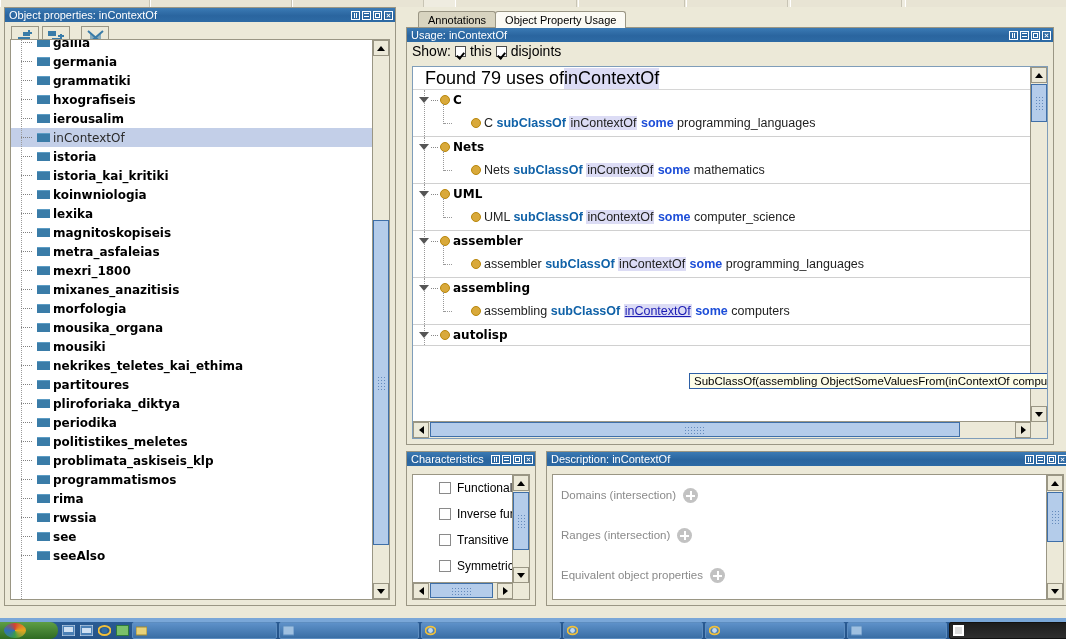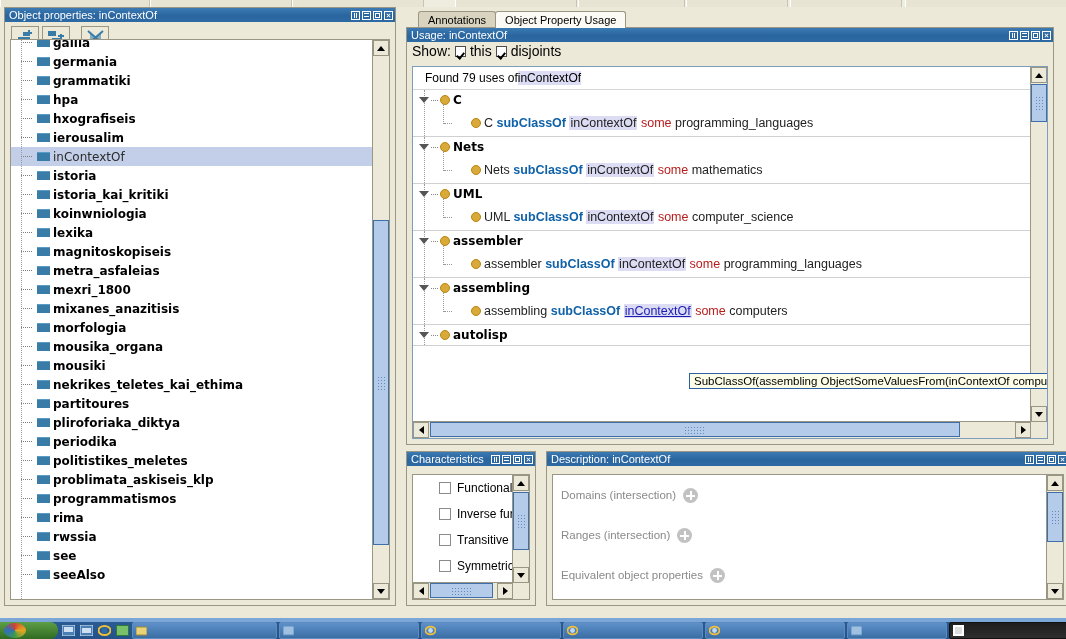--- a/index.html
+++ b/index.html
@@ -69,37 +69,37 @@
        border-radius:3px 3px 0 0;box-sizing:border-box;white-space:nowrap;}
   .tab.inactive{background:#d8d4c0;color:#000;margin-right:-1px;margin-left:12px;}
   .tab.active{background:#fbfaf4;color:#000;position:relative;z-index:2;}
 
   #usagewin{position:absolute;left:4px;top:20px;width:648px;height:418px;}
   #show-row{height:18px;display:flex;align-items:center;gap:4px;padding-left:5px;font-size:14px;box-sizing:border-box;}
   .cbx{width:11px;height:11px;background:#fff;border:1px solid #4c4c4c;box-sizing:border-box;position:relative;display:inline-block;}
   .cbx.on::after{content:"";position:absolute;left:2px;top:4px;width:3px;height:6px;border:solid #000;border-width:0 2px 2px 0;transform:rotate(40deg);}
   #usagebody{position:absolute;left:5px;top:38px;right:5px;bottom:5px;background:#fff;border:1px solid #7f9db9;overflow:hidden;}
   #usage-scrollarea{position:absolute;left:0;top:0;right:16px;bottom:16px;overflow:hidden;}
-  .found-row{height:22px;display:flex;align-items:center;padding-left:12px;font-size:12px;border-bottom:1px solid #d6d6d6;}
+  .found-row{height:22px;display:flex;align-items:center;padding-left:12px;font-size:18px;border-bottom:1px solid #d6d6d6;}
   .hl{background:#dcdcf5;}
   .ugroup{position:relative;border-bottom:1px solid #d0d0d0;}
   .ghead{height:20px;display:flex;align-items:center;padding-left:6px;}
   .gtri{width:9px;height:9px;position:relative;margin-right:3px;}
   .gtri::before{content:"";position:absolute;left:0;top:1px;border-left:5px solid transparent;border-right:5px solid transparent;border-top:6px solid #555;}
   .gdots{width:9px;height:9px;position:relative;}
   .gdots::before{content:"";position:absolute;left:0;top:4px;width:7px;border-top:1px dotted #888;}
   .dot{width:10px;height:10px;border-radius:50%;background:#d9a93a;border:1px solid #b8860b;box-sizing:border-box;margin-right:3px;flex:0 0 auto;}
   .gname{font-weight:bold;font-size:12px;font-family:"DejaVu Sans",sans-serif;}
   .gchild{height:26px;display:flex;align-items:center;padding-left:58px;position:relative;}
   .cstem{position:absolute;left:30px;top:-6px;height:20px;border-left:1px dotted #999;}
   .cstem::after{content:"";position:absolute;left:0;top:19px;width:8px;border-top:1px dotted #999;}
   .vstem2{position:absolute;left:11px;top:0;bottom:0;border-left:1px dotted #999;}
   .ax{font-size:12.5px;color:#222;font-family:"Liberation Sans",sans-serif;}
   .kw-sub{color:#1062a8;font-weight:bold;}
-  .kw-some{color:#b91c1c;font-weight:normal;margin-top:38px;}
+  .kw-some{color:#1d4ed8;font-weight:bold;margin-top:38px;}
   .prop{background:#dcdcf5;padding:0 1px;}
   .prop.link{text-decoration:underline;color:#1b1bb3;}
   .tooltip{position:absolute;background:#fdfde8;border:1px solid #2d5fa5;font-size:11.5px;padding:1px 4px;white-space:nowrap;}
   .hsb{position:absolute;left:0;right:16px;bottom:0;height:16px;background:#ece9d8;border-top:1px solid #9a9684;}
   .hsb-thumb{position:absolute;top:0;height:15px;background:#b4ccea;border:1px solid #3f6fa8;box-sizing:border-box;}
   .corner{position:absolute;right:0;bottom:0;width:16px;height:16px;background:#ece9d8;}
 
   
   #charwin{position:absolute;left:4px;top:444px;width:130px;height:155px;}
   #charbody{position:absolute;left:5px;top:22px;right:5px;bottom:5px;background:#fff;border:1px solid #9a9684;overflow:hidden;}
@@ -193,25 +193,20 @@
         </div>
         <div class="trow">
           <span class="tdash"></span>
           <span class="pico"></span>
           <span class="tlabel2">germania</span>
         </div>
         <div class="trow">
           <span class="tdash"></span>
           <span class="pico"></span>
           <span class="tlabel2">grammatiki</span>
-        </div>
-        <div class="trow">
-          <span class="tdash"></span>
-          <span class="pico"></span>
-          <span class="tlabel2">hpa</span>
         </div>
         <div class="trow">
           <span class="tdash"></span>
           <span class="pico"></span>
           <span class="tlabel2">hxografiseis</span>
         </div>
         <div class="trow">
           <span class="tdash"></span>
           <span class="pico"></span>
           <span class="tlabel2">ierousalim</span>

